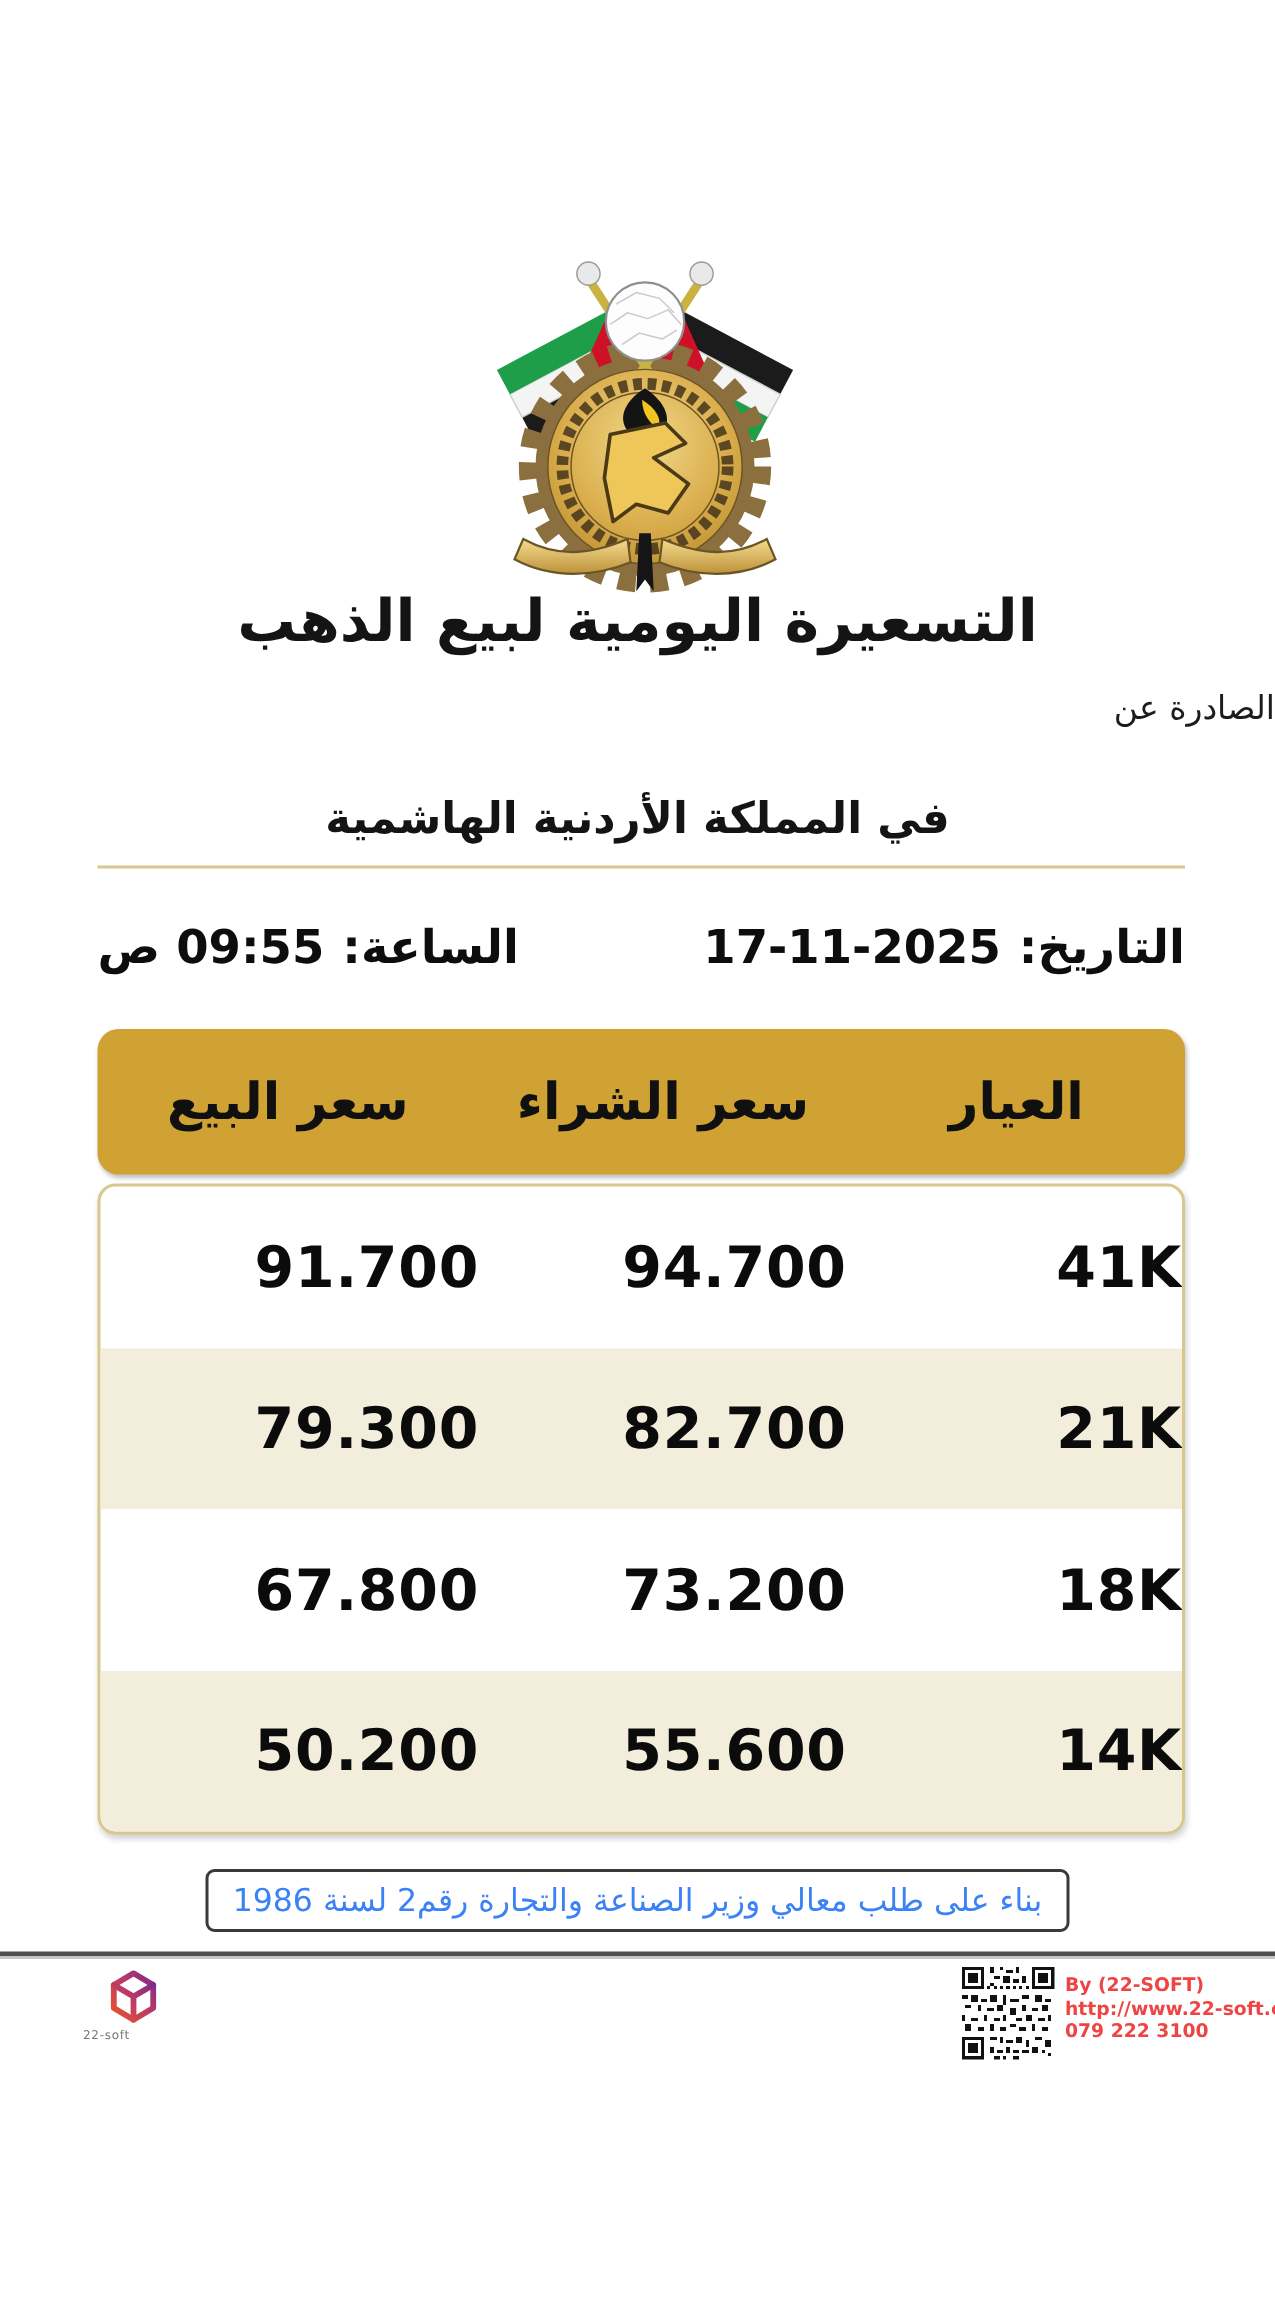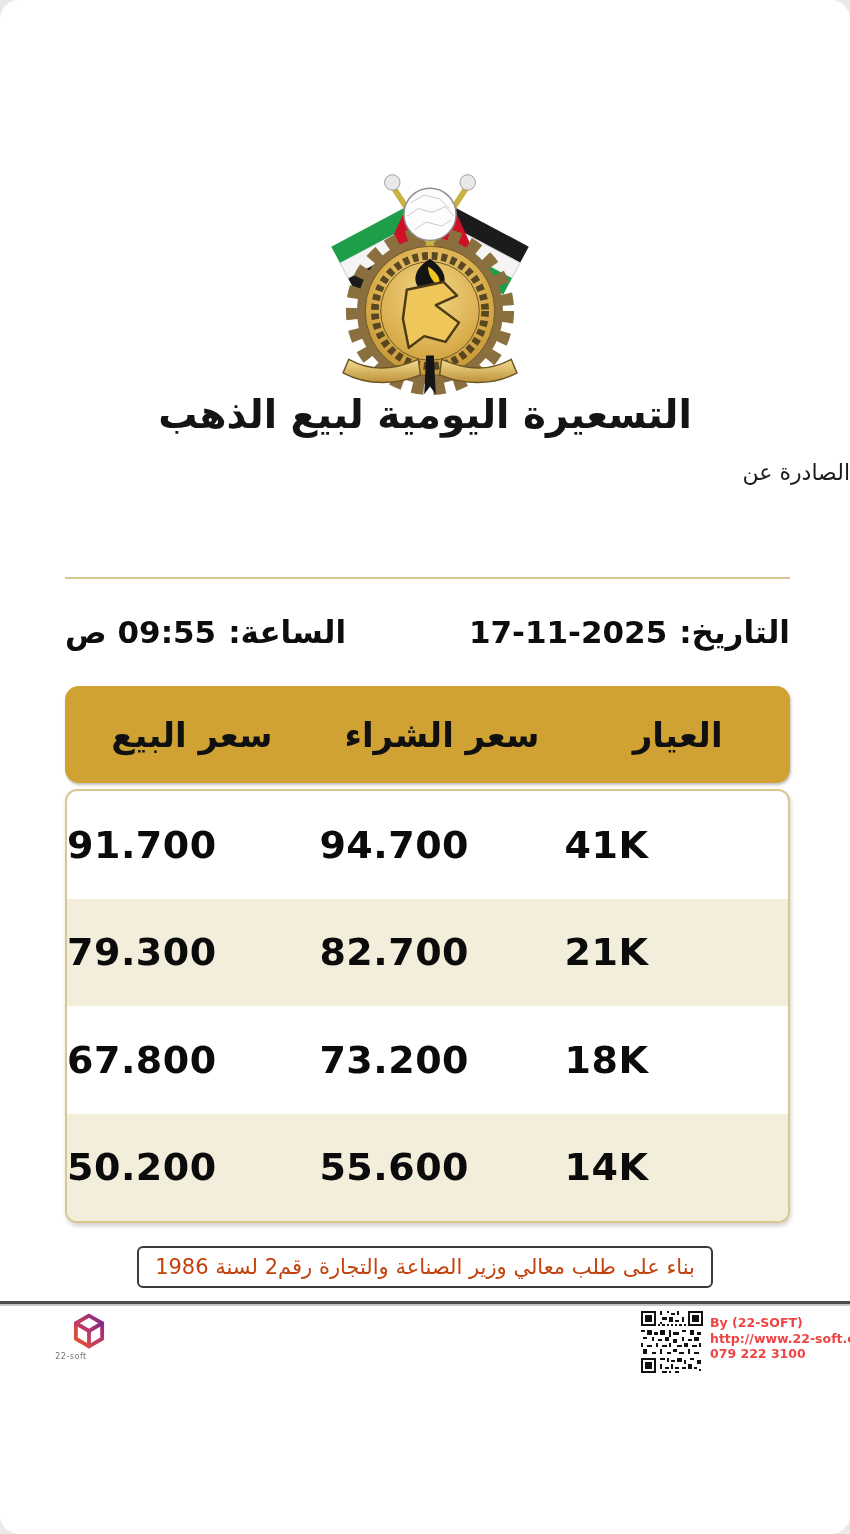--- a/index.html
+++ b/index.html
@@ -6,21 +6,21 @@
     --gold-header:#CFA233;
     --row-cream:#F3EEDC;
     --gold-border:#D9C88D;
     --separator-dark:#4D4D4D;
   }
   *{margin:0;padding:0;box-sizing:border-box;}
   html,body{background:#e9e9e9;}
   body{font-family:"DejaVu Sans","Liberation Sans",sans-serif;}
   .page{
     position:relative;width:850px;height:1534px;margin:0 auto;
-    background:#ffffff;overflow:hidden;color:#111;border-radius:19px;
+    background:#ffffff;overflow:hidden;color:#111;
   }
   
   .emblem{position:absolute;left:307px;top:166px;width:246px;height:232px;}
   
   .title{
     position:absolute;top:392px;left:0;width:100%;text-align:center;
     font-size:39px;font-weight:700;color:#141414;direction:rtl;
   }
   .issued-by{
     position:absolute;top:460px;left:0;width:100%;text-align:right;
@@ -59,28 +59,28 @@
     position:absolute;top:789px;left:65px;width:725px;height:434px;
     border:2px solid var(--gold-border);border-radius:12px;overflow:hidden;
     display:grid;grid-template-rows:repeat(4,1fr);direction:rtl;
     background:#fff;box-shadow:1px 3px 4px rgba(0,0,0,.18);
   }
   .p-row{
     display:grid;grid-template-columns:31% 34% 35%;align-items:center;
   }
   .p-row.alt{background:var(--row-cream);}
   .p-row span{
-    text-align:left;font-size:38px;font-weight:800;color:#0b0b0b;
+    text-align:right;font-size:38px;font-weight:800;color:#0b0b0b;
     letter-spacing:.5px;
   }
   
   .note-wrap{position:absolute;top:1246px;left:0;width:100%;text-align:center;}
   .note-box{
     display:inline-block;border:2px solid #3a3a3a;border-radius:6px;
-    padding:7px 16px;font-size:21px;color:#c2410c;direction:rtl;white-space:nowrap;
+    padding:7px 16px;font-size:21px;color:#3b82f6;direction:rtl;white-space:nowrap;
   }
   
   .bottom-rule{
     position:absolute;top:1301px;left:0;width:850px;height:3px;
     background:var(--separator-dark);box-shadow:0 2px 0 rgba(150,150,150,.55);
   }
   .cube-logo{position:absolute;left:72px;top:1312px;width:34px;height:38px;}
   .cube-caption{
     position:absolute;left:40px;top:1352px;width:62px;text-align:center;
     font-size:8px;color:#777;letter-spacing:.5px;
@@ -152,20 +152,21 @@
       <path d="M96,128 L134,120 L148,134 L126,144 L150,162 L136,182 L114,176 L98,188 L92,158 Z" fill="#EFC659" stroke="#4a3a15" stroke-width="2.5" stroke-linejoin="round"></path>
 
       <path d="M116,196 L124,196 L126,236 L120,228 L114,236 Z" fill="#151515"></path>
       <path d="M108,200 C80,212 58,212 36,200 L30,214 C56,228 86,226 110,216 Z" fill="url(#gribbon)" stroke="#6b5425" stroke-width="1.5"></path>
       <path d="M132,200 C160,212 182,212 204,200 L210,214 C184,228 154,226 130,216 Z" fill="url(#gribbon)" stroke="#6b5425" stroke-width="1.5"></path>
     </svg>
   </div>
 
   <h1 class="title">التسعيرة اليومية لبيع الذهب</h1>
   <div class="issued-by">الصادرة عن</div>
+  <div class="kingdom">في المملكة الأردنية الهاشمية</div>
   <div class="gold-rule"></div>
 
   <div class="datetime-row">
     <div class="dt-pair">
       <span>التاريخ:</span><span dir="ltr">17-11-2025</span>
     </div>
     <div class="dt-pair">
       <span>الساعة:</span><span>09:55 ص</span>
     </div>
   </div>

